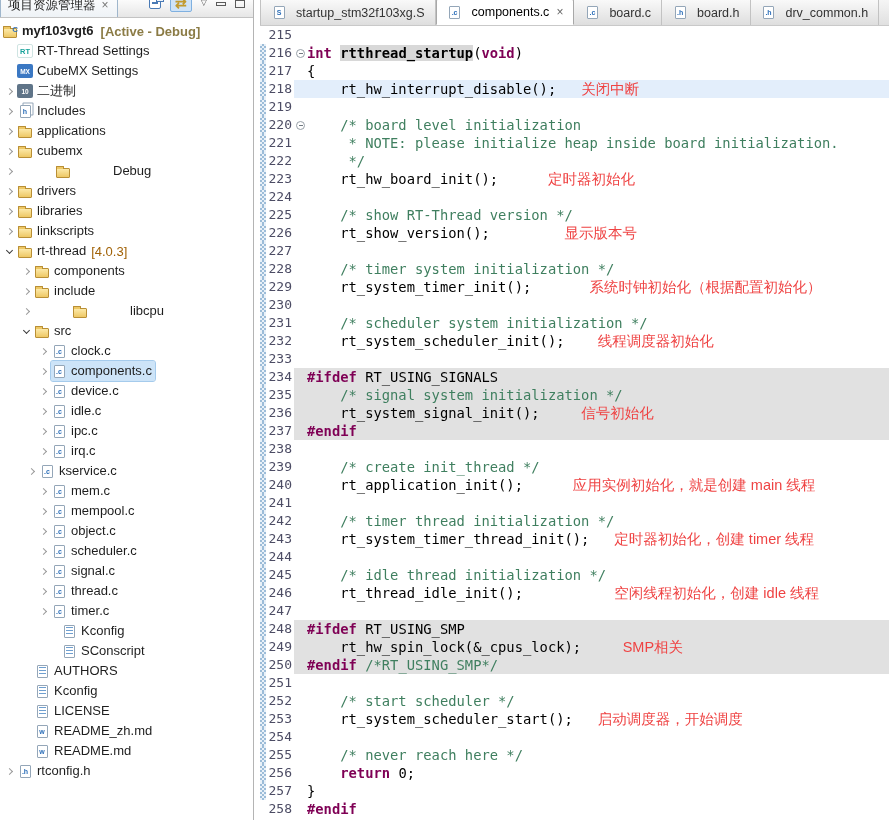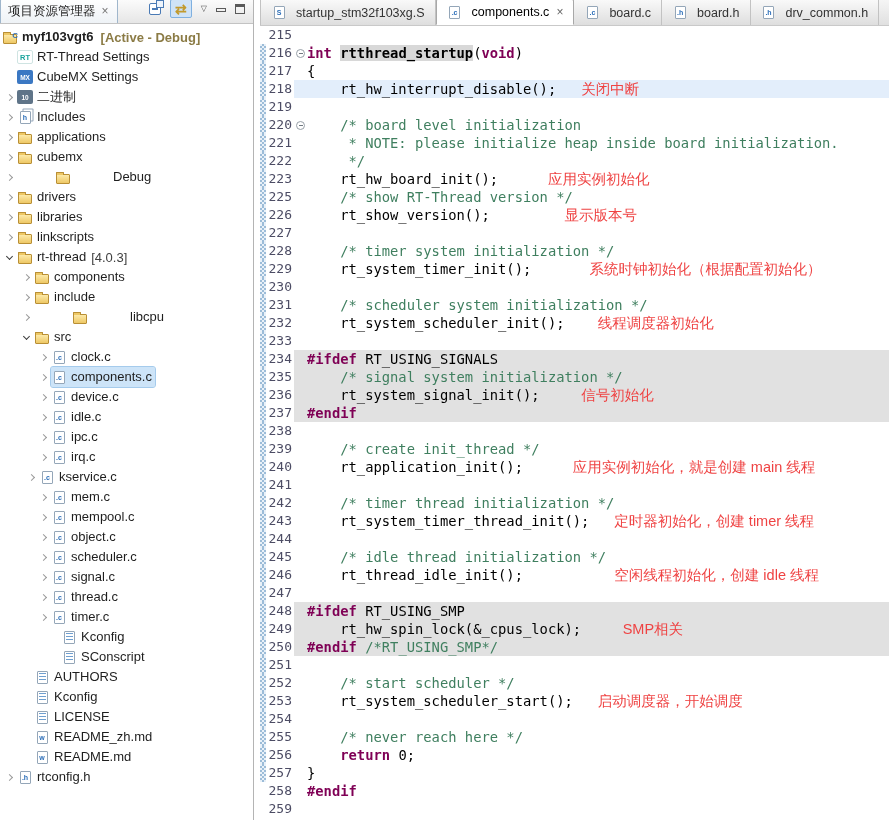--- a/index.html
+++ b/index.html
@@ -6,21 +6,21 @@
   html,body { margin:0; padding:0; }
   body {
     width:889px; height:820px; overflow:hidden; position:relative;
     background:#fff; font-family:"Liberation Sans", sans-serif;
     -webkit-font-smoothing:antialiased;
   }
 
   
   .explorer { position:absolute; left:0; top:0; width:253px; height:820px; background:#fff; }
   .exp-header {
-    height:24px; display:flex; align-items:flex-end;
+    height:18px; display:flex; align-items:flex-end;
     background:linear-gradient(#fbfbfb,#e6e6e6);
     border-bottom:1px solid #c3c3c3;
   }
   .view-tab {
     height:25px; display:flex; align-items:center; gap:6px;
     padding:0 8px 0 7px; margin-left:0;
     background:linear-gradient(#ffffff,#eef2f6);
     border:1px solid #9fb6cc; border-bottom:none;
     border-radius:3px 3px 0 0; font-size:12.5px; color:#222;
   }
@@ -204,21 +204,21 @@
         <span class="tlabel">linkscripts</span>
       </div>
       <div class="trow" style="padding-left: 2px;">
         <span class="slot">
           <span class="chev-e"></span>
         </span>
         <span class="ticon">
           <span class="folder"></span>
         </span>
         <span class="tlabel">rt-thread</span>
-        <span class="sfx-ver" style="color: #404040;">[4.0.3]</span>
+        <span class="sfx-ver" style="color: #a16207;">[4.0.3]</span>
       </div>
       <div class="trow" style="padding-left: 19px;">
         <span class="slot">
           <span class="chev-c"></span>
         </span>
         <span class="ticon">
           <span class="folder"></span>
         </span>
         <span class="tlabel">components</span>
       </div>
@@ -541,21 +541,29 @@
         <div class="lbody">
           <span class="fold"></span>
           <span class="ct"><span class="tk-cm">     */</span></span>
         </div>
       </div>
       <div class="cl">
         <span class="rangecol rg"></span>
         <span class="ln">223</span>
         <div class="lbody">
           <span class="fold"></span>
-          <span class="ct"><span class="tk-pl">    rt_hw_board_init();      </span><span class="tk-an">应用实例初始化</span></span>
+          <span class="ct"><span class="tk-pl">    rt_hw_board_init();      </span><span class="tk-an">定时器初始化</span></span>
+        </div>
+      </div>
+      <div class="cl">
+        <span class="rangecol rg"></span>
+        <span class="ln">224</span>
+        <div class="lbody">
+          <span class="fold"></span>
+          <span class="ct"></span>
         </div>
       </div>
       <div class="cl">
         <span class="rangecol rg"></span>
         <span class="ln">225</span>
         <div class="lbody">
           <span class="fold"></span>
           <span class="ct"><span class="tk-cm">    /* show RT-Thread version */</span></span>
         </div>
       </div>

